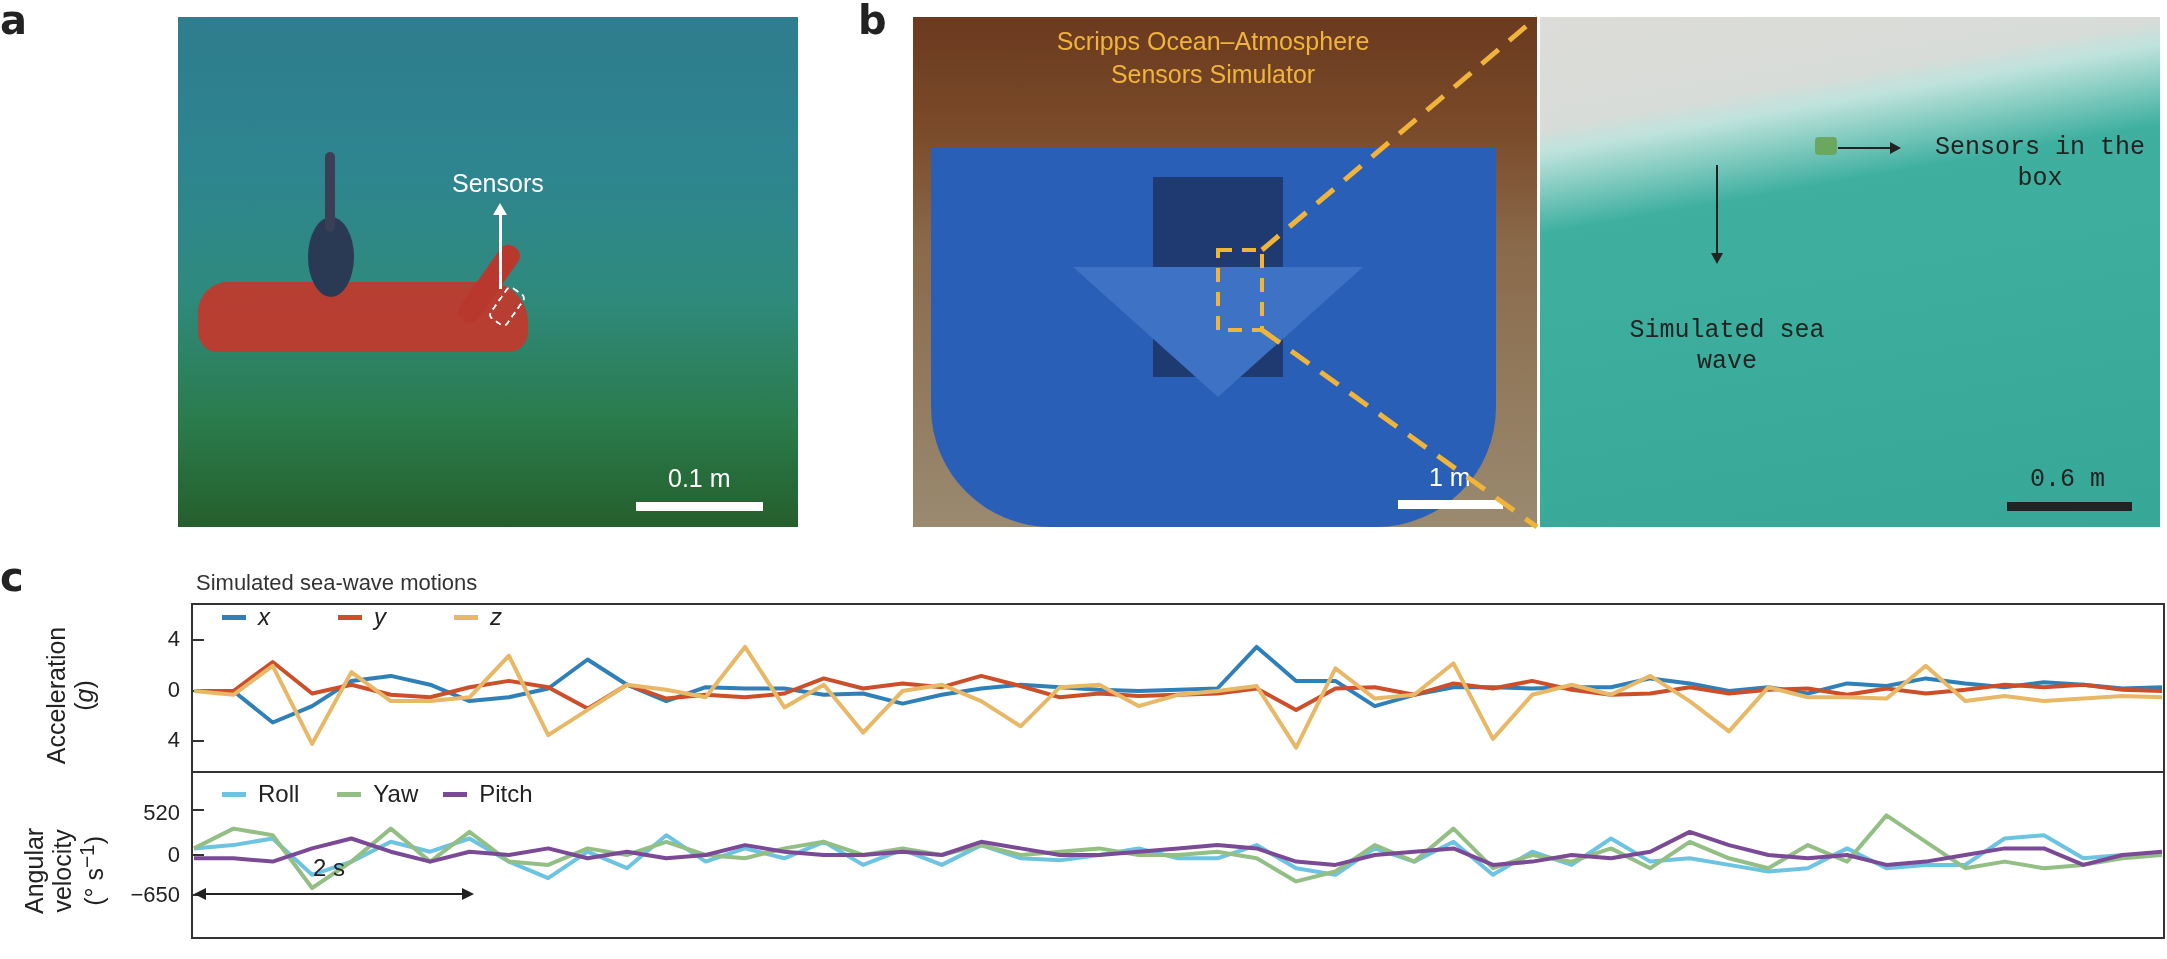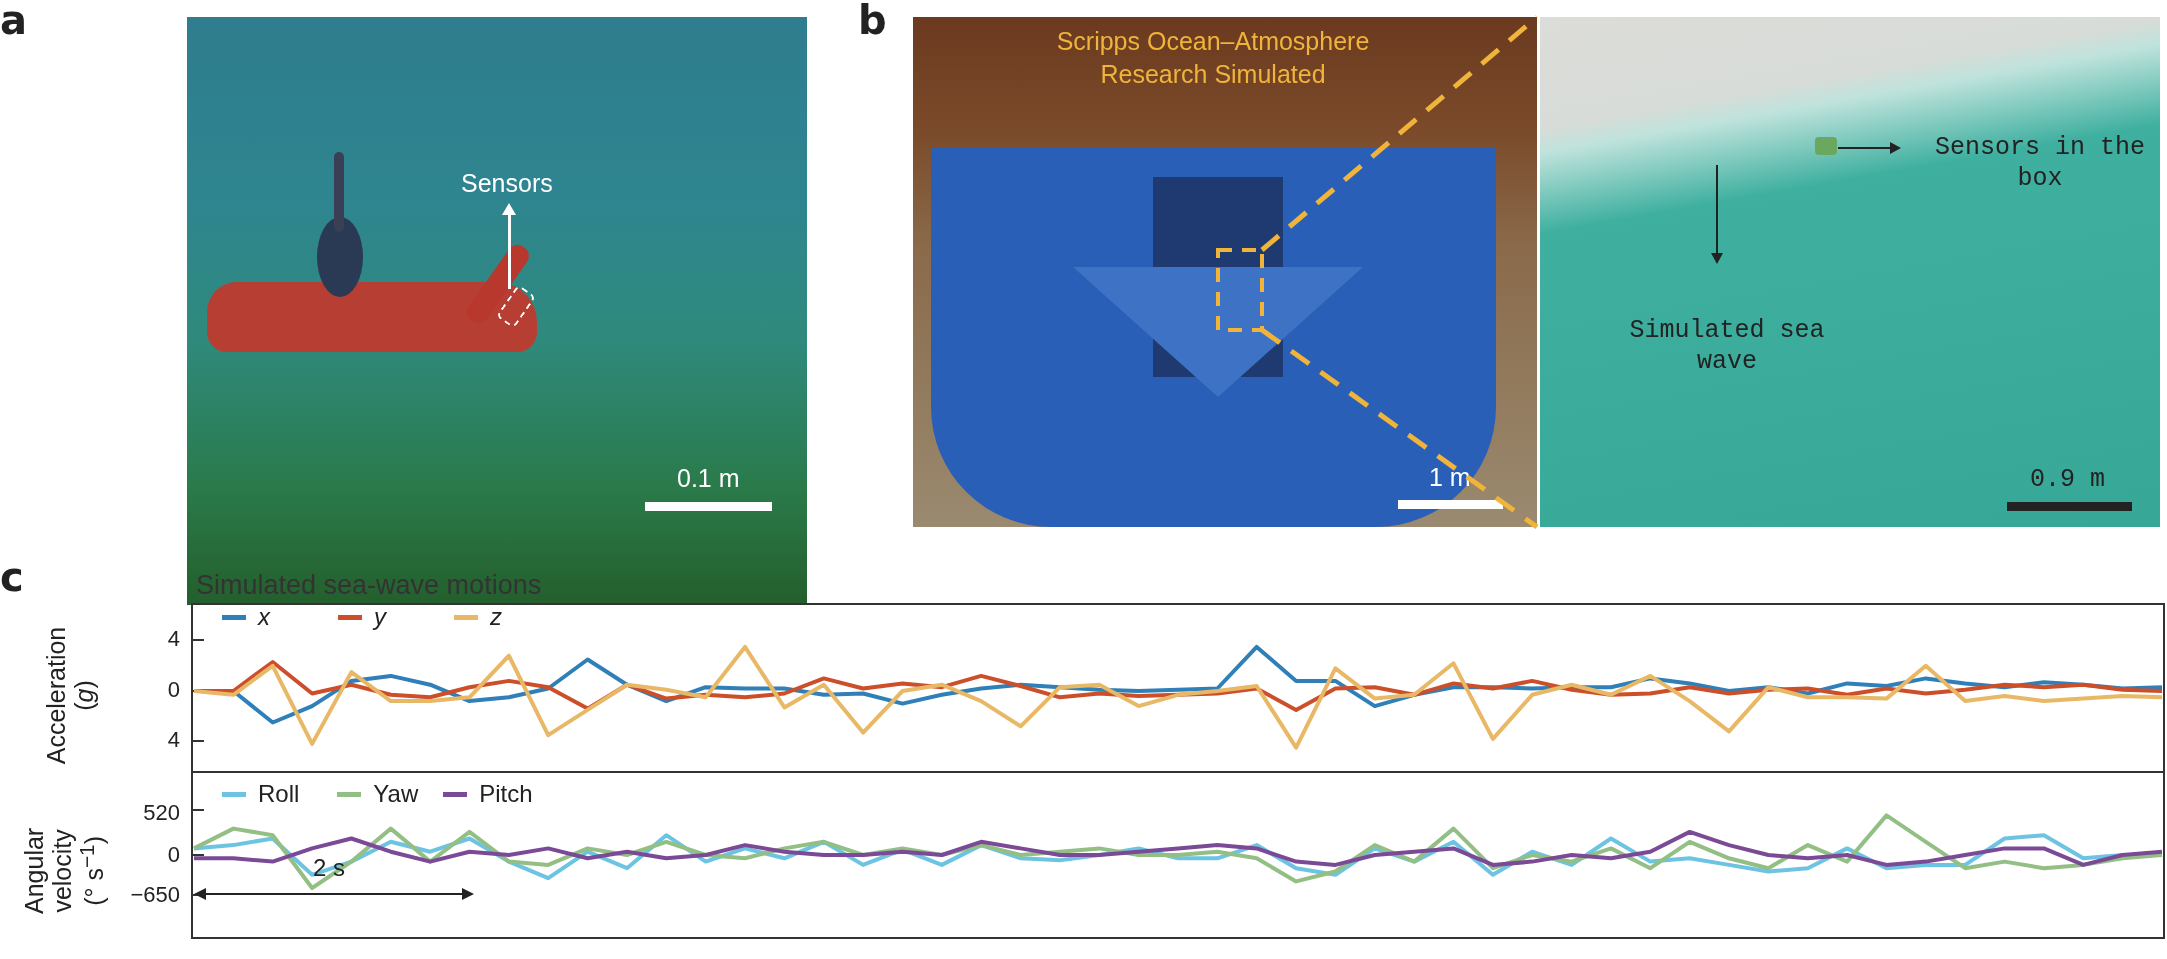--- a/index.html
+++ b/index.html
@@ -1,29 +1,29 @@
 <!DOCTYPE html>
 <html><head>
 <meta charset="utf-8">
 <style>
   html,body{margin:0;padding:0;background:#fff;}
   body{width:2167px;height:959px;position:relative;overflow:hidden;font-family:"Liberation Sans",sans-serif;color:#222;}
   .plabel{position:absolute;font-weight:bold;font-size:40px;font-family:"DejaVu Sans",sans-serif;line-height:1;}
   .photo{position:absolute;overflow:hidden;}
-  #pa{left:187px;top:17px;width:620px;height:588px;
+  #pa{left:178px;top:17px;width:620px;height:510px;
     background:linear-gradient(180deg,#2f7d8e 0%,#2e8590 30%,#2f8a7c 55%,#2a7a4a 80%,#245f2c 100%);}
   #pb1{left:913px;top:17px;width:624px;height:510px;
     background:linear-gradient(180deg,#6b3a1f 0%,#7a4a2a 22%,#8a6a4a 45%,#9a8a70 100%);}
   #pb2{left:1540px;top:17px;width:620px;height:510px;
     background:linear-gradient(170deg,#dcdcd8 0%,#d8dcd8 18%,#bfe3dc 22%,#3fb0a0 35%,#37a898 100%);font-family:Liberation Mono, monospace;}
   .anno-w{position:absolute;color:#fff;font-size:25px;}
   .anno-k{position:absolute;color:#222;font-size:25px;text-align:center;line-height:1.25;}
   .anno-y{position:absolute;color:#f0b43a;font-size:25px;text-align:center;line-height:1.3;}
   .scalebar{position:absolute;height:9px;}
-  .chart-title{position:absolute;left:196px;top:570px;font-size:27px;color:#333;}
+  .chart-title{position:absolute;left:196px;top:570px;font-size:22px;color:#333;}
   .axis-label{position:absolute;font-size:25px;text-align:center;line-height:1.1;transform:rotate(-90deg);transform-origin:center center;white-space:nowrap;}
   .tick{position:absolute;font-size:22px;text-align:right;width:60px;}
   .legend{position:absolute;display:flex;gap:0;align-items:center;font-size:24px;}
   .leg-item{display:flex;align-items:center;margin-right:60px;}
   .leg-swatch{display:inline-block;width:24px;height:5px;margin-right:12px;}
   svg{position:absolute;left:0;top:0;}
 </style>
 </head>
 <body>
 
@@ -44,38 +44,38 @@
   <div class="anno-w" style="left:490px;top:447px;">0.1 m</div>
   <div class="scalebar" style="left:458px;top:485px;width:127px;background:#fff;"></div>
 </div>
 
 <div class="photo" id="pb1">
   <div style="position:absolute;left:18px;top:130px;width:565px;height:380px;background:#2a5fb8;border-radius:0 0 120px 120px;"></div>
   <div style="position:absolute;left:240px;top:160px;width:130px;height:200px;background:#1e3a70;"></div>
   <div style="position:absolute;left:160px;top:250px;width:0;height:0;border-left:145px solid transparent;border-right:145px solid transparent;border-top:130px solid #3d72c4;"></div>
   <div class="anno-y" style="left:60px;top:8px;width:480px;">
     <div>Scripps Ocean–Atmosphere</div>
-    <div>Research Simulated</div>
+    <div>Sensors Simulator</div>
   </div>
   <div class="anno-w" style="left:516px;top:446px;">1 m</div>
   <div class="scalebar" style="left:485px;top:483px;width:105px;background:#fff;"></div>
 </div>
 
 <div class="photo" id="pb2">
   <div style="position:absolute;left:275px;top:120px;width:22px;height:18px;background:#6aa860;border-radius:4px;"></div>
   <div style="position:absolute;left:298px;top:130px;width:55px;height:2px;background:#222;"></div>
   <div style="position:absolute;left:350px;top:125px;width:0;height:0;border-top:6px solid transparent;border-bottom:6px solid transparent;border-left:11px solid #222;"></div>
   <div class="anno-k" style="left:380px;top:115px;">Sensors in the box</div>
   <div style="position:absolute;left:176px;top:148px;width:2px;height:90px;background:#222;"></div>
   <div style="position:absolute;left:171px;top:236px;width:0;height:0;border-left:6px solid transparent;border-right:6px solid transparent;border-top:11px solid #222;"></div>
   <div class="anno-k" style="left:87px;top:255px;width:200px;margin-top:43px;">
     <div>Simulated sea</div>
     <div>wave</div>
   </div>
-  <div class="anno-k" style="left:490px;top:447px;">0.9 m</div>
+  <div class="anno-k" style="left:490px;top:447px;">0.6 m</div>
   <div class="scalebar" style="left:467px;top:485px;width:125px;background:#222;"></div>
 </div>
 
 <svg width="2167" height="959" style="pointer-events:none;">
   <line x1="1262" y1="250" x2="1537" y2="17" stroke="#f0b43a" stroke-width="5" stroke-dasharray="22,14"></line>
   <line x1="1262" y1="330" x2="1537" y2="527" stroke="#f0b43a" stroke-width="5" stroke-dasharray="22,14"></line>
   <rect x="1218" y="250" width="44" height="80" fill="none" stroke="#f0b43a" stroke-width="4" stroke-dasharray="14,10"></rect>
 </svg>
 
 <div class="chart-title">Simulated sea-wave motions</div>

